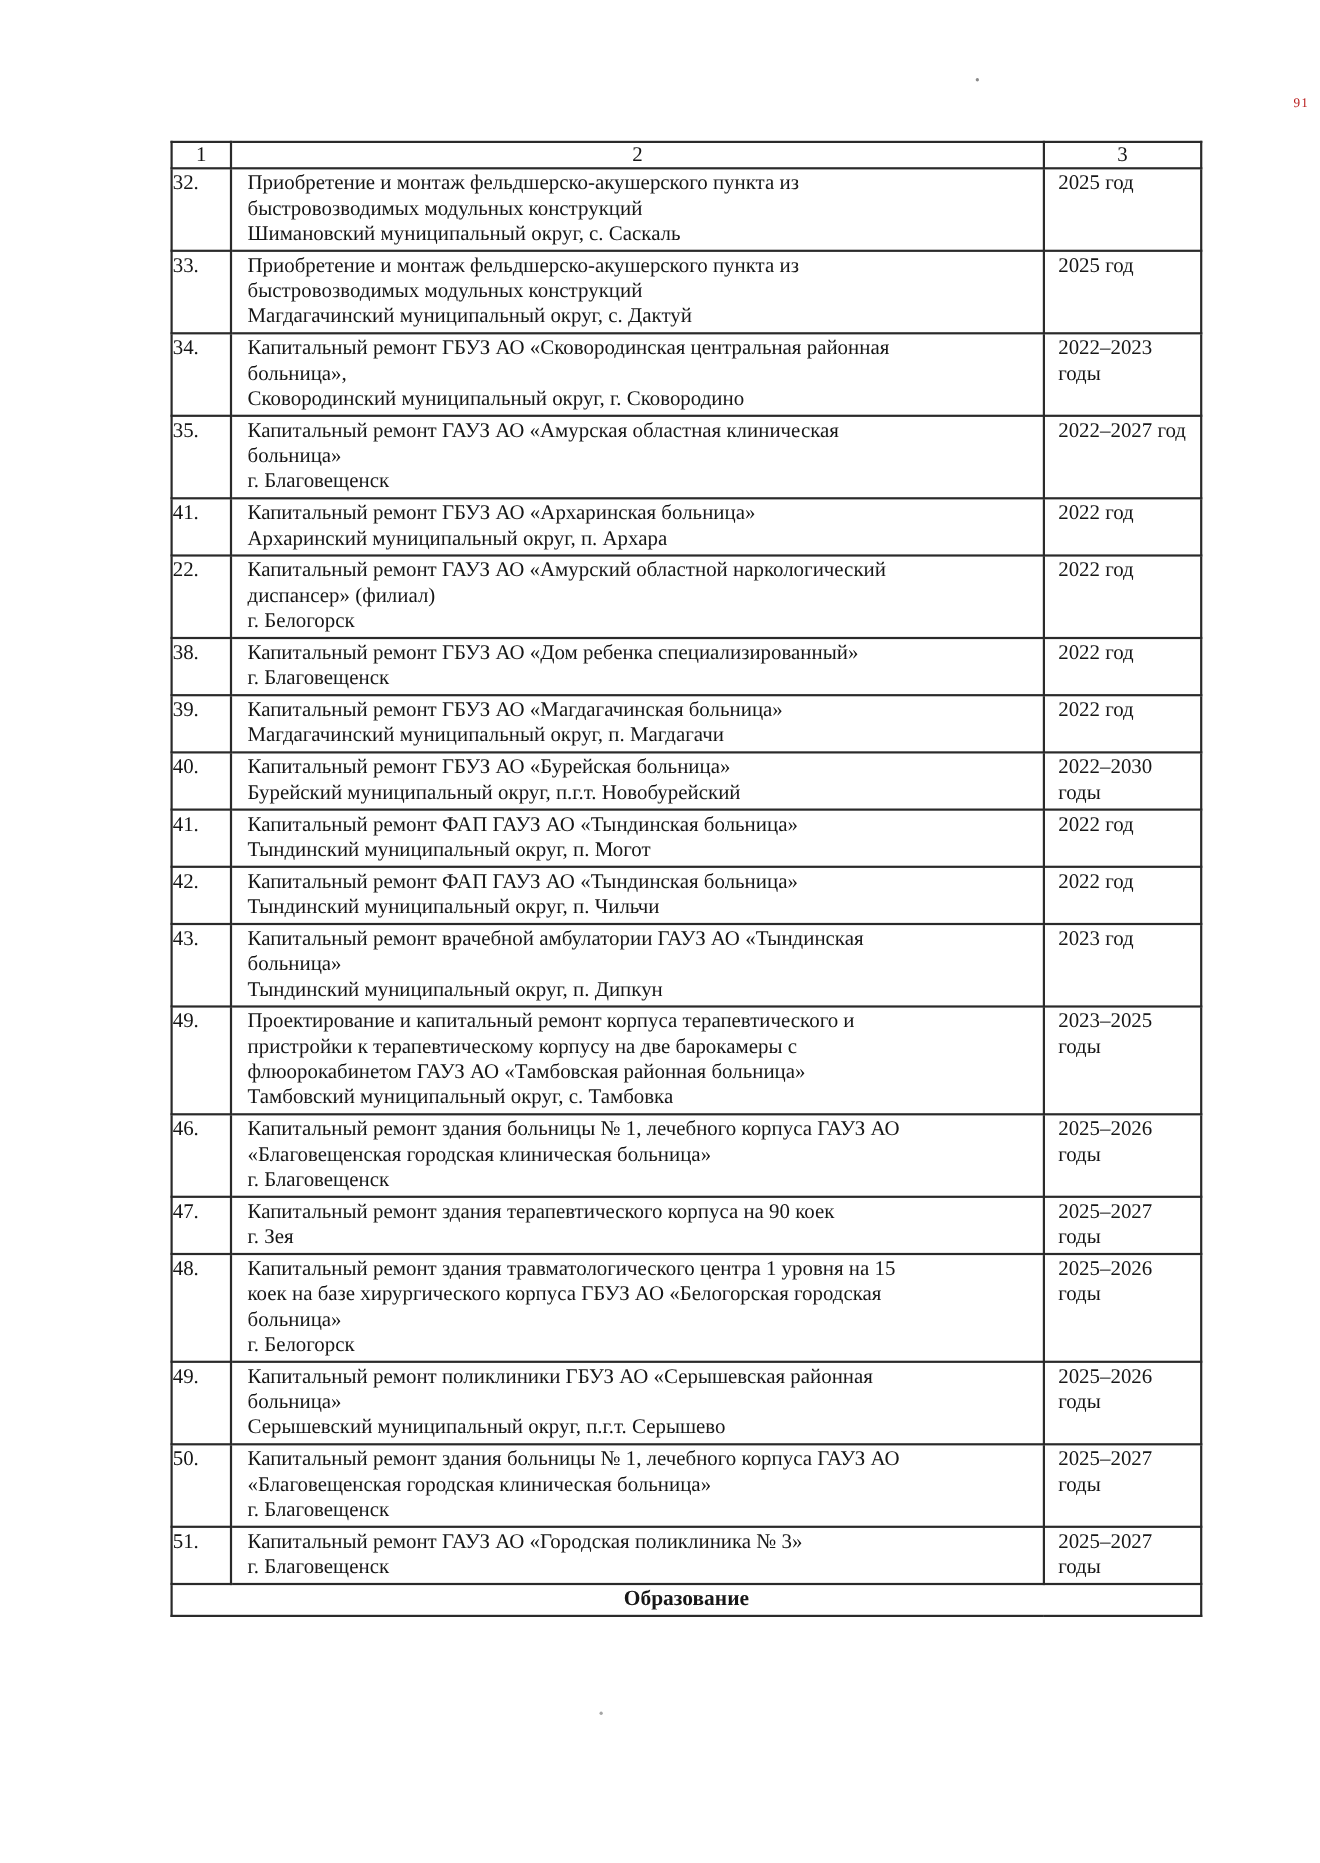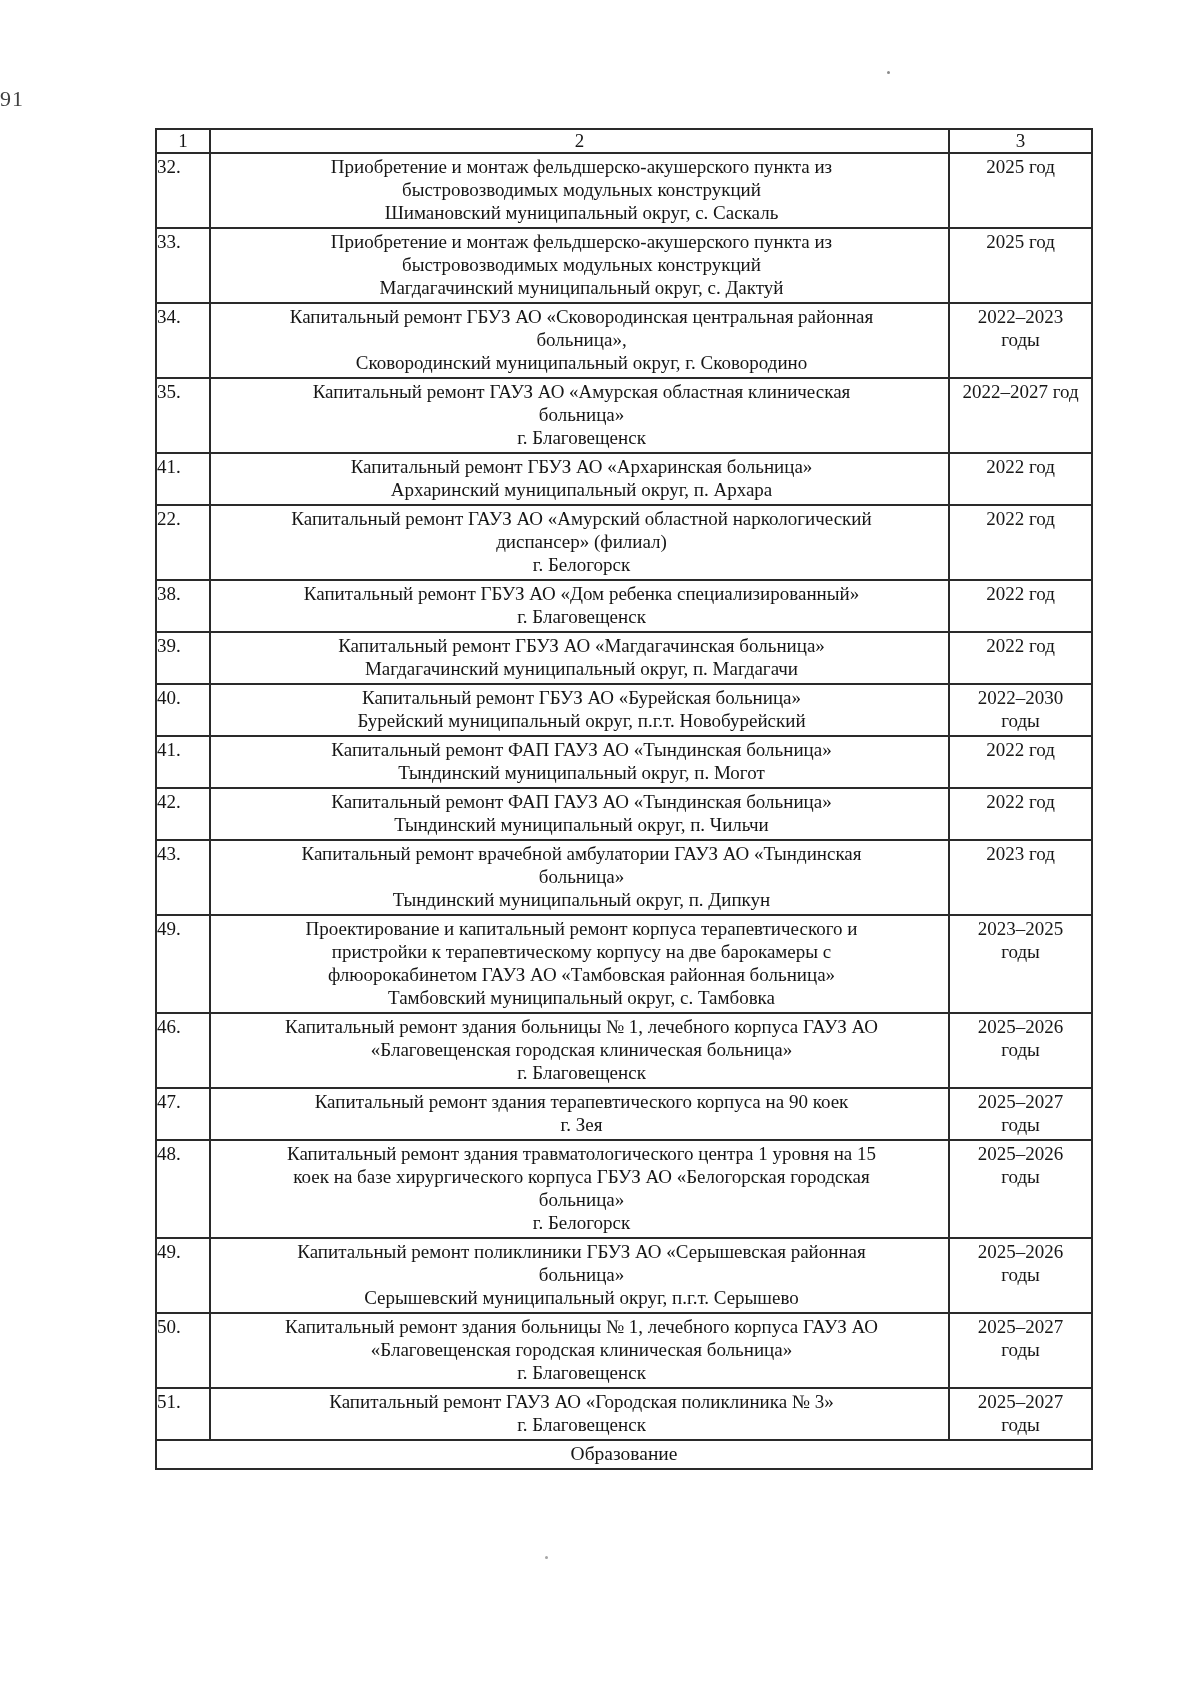--- a/index.html
+++ b/index.html
@@ -14,24 +14,24 @@
     background: #ffffff;
     font-family: "Liberation Serif", "DejaVu Serif", serif;
     color: #161616;
     overflow: hidden;
   }
   .page-number {
     position: absolute;
     top: 86px;
     left: 0;
     width: 1190px;
-    text-align: left;
-    font-size: 22px;
+    text-align: right;
+    font-size: 12px;
     letter-spacing: 1px;
-    color: #404040;
+    color: #b91c1c;
   }
   .doc-table {
     position: absolute;
     top: 128px;
     left: 155px;
     width: 930px;
     border-collapse: collapse;
     table-layout: fixed;
     font-size: 19px;
     line-height: 23px;
@@ -54,29 +54,29 @@
     line-height: 22px;
     font-size: 19px;
   }
   .cell-num {
     text-align: left;
     padding: 1px 2px 2px 0;
   }
   .cell-desc {
     padding: 1px 10px 3px 14px;
     white-space: pre-line;
-    text-align: center;
+    text-align: left;
   }
   .cell-period {
     padding: 1px 12px 3px 12px;
-    text-align: center;
+    text-align: left;
   }
   .section-row td {
     text-align: center;
-    font-weight: normal;
+    font-weight: bold;
     padding: 1px 0 3px 0;
     font-size: 19.5px;
   }
   .artifact-dot {
     position: absolute;
     border-radius: 50%;
     background: #8a8a8a;
   }
   .dot-top    { left: 887px; top: 71px;  width: 3px; height: 3px; }
   .dot-bottom { left: 545px; top: 1556px; width: 3px; height: 3px; background: #a5a5a5; }

